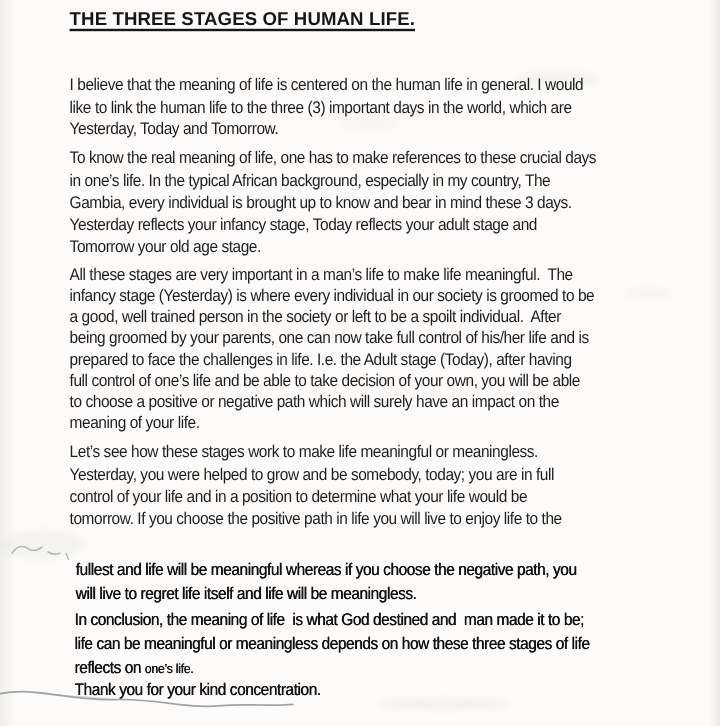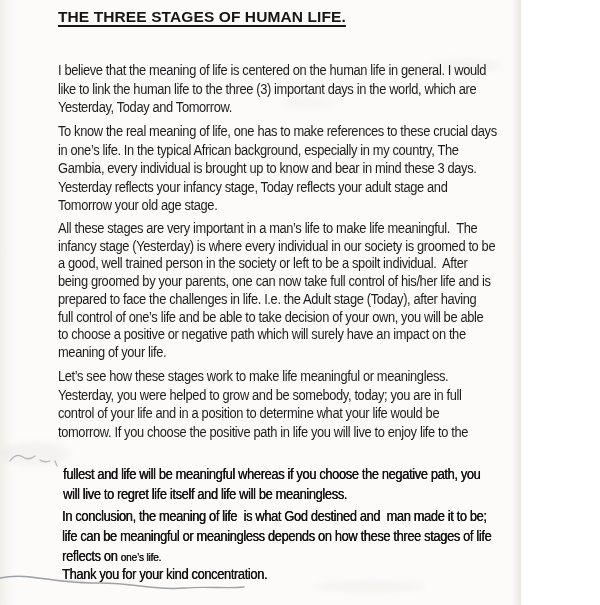--- a/index.html
+++ b/index.html
@@ -4,21 +4,21 @@
 <style>
   html, body { margin: 0; padding: 0; }
   body {
     width: 600px; height: 605px;
     background: #ffffff;
     font-family: "Liberation Sans", "DejaVu Sans", sans-serif;
     overflow: hidden;
   }
   .page {
     position: relative;
-    width: 521px; height: 605px;
+    width: 600px; height: 605px;
     background: #fcfbf9;
     color: #1d1d1f;
     overflow: hidden;
   }
   .edge-band-left {
     position: absolute; left: 0; top: 0; width: 13px; height: 100%;
     background: linear-gradient(90deg, #f0efec, rgba(252,251,249,0));
   }
   .edge-band-right {
     position: absolute; right: 0; top: 0; width: 9px; height: 100%;

